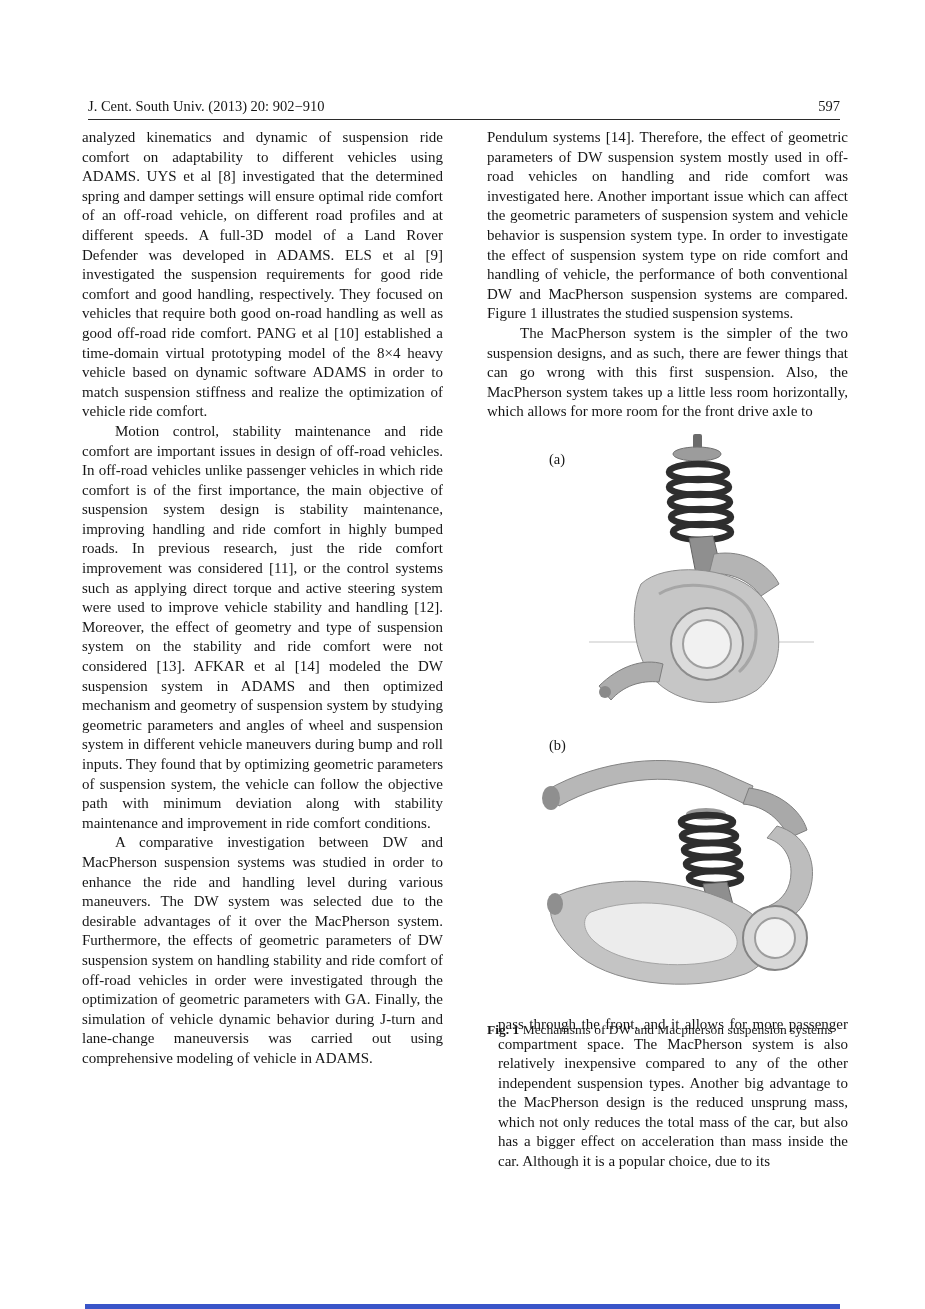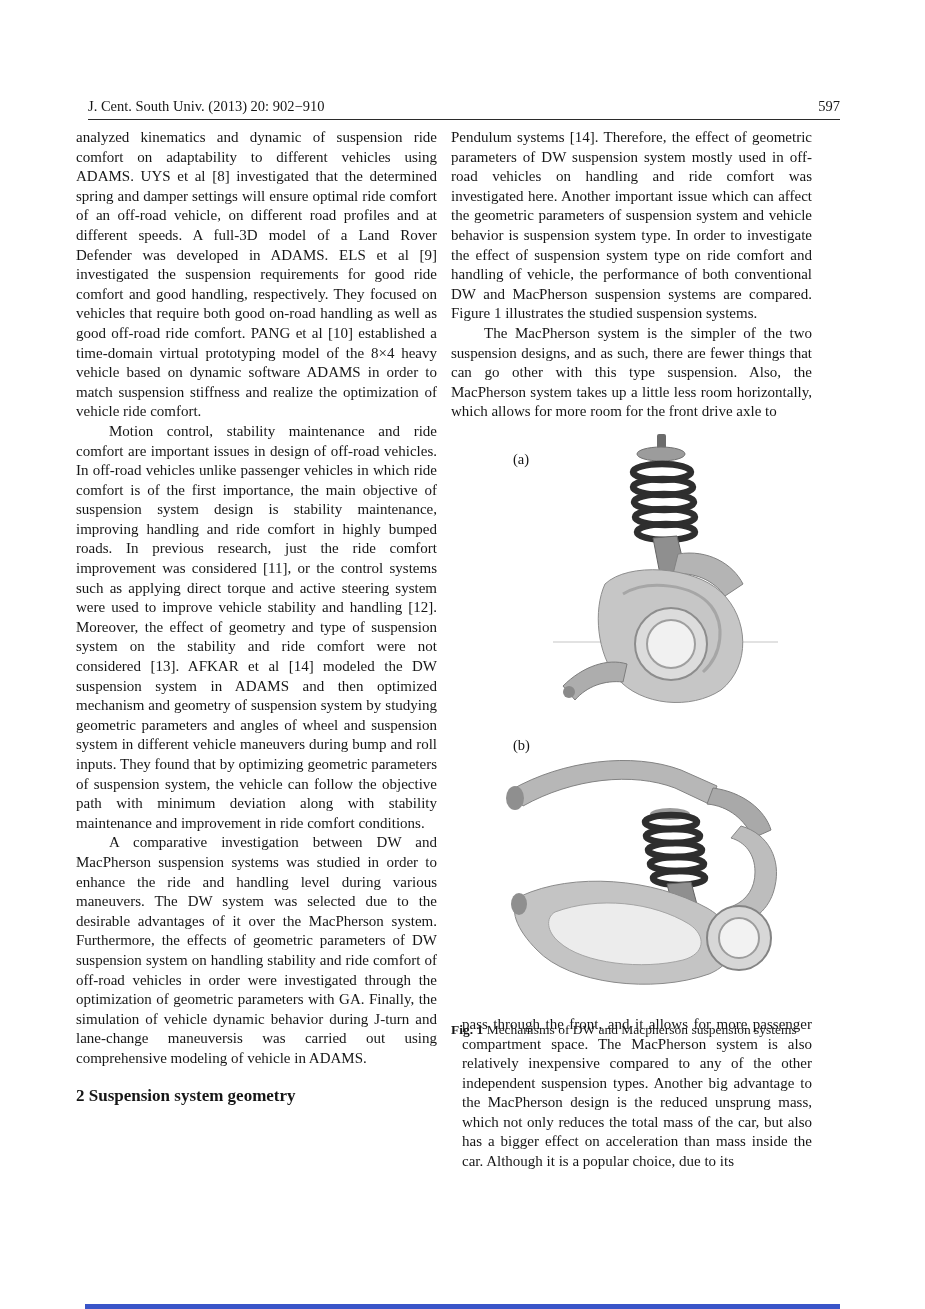--- a/index.html
+++ b/index.html
@@ -17,22 +17,22 @@
     position: absolute; left: 88px; right: 85px; top: 98px;
     display: flex; justify-content: space-between; align-items: center;
     font-size: 14.5px;
   }
   .header-rule {
     position: absolute; left: 88px; right: 85px; top: 119px;
     border-top: 1.3px solid #2b2b2b;
   }
 
   .columns {
-    position: absolute; left: 76px; right: 85px; top: 128px;
-    display: flex; gap: 14px;
+    position: absolute; left: 82px; right: 85px; top: 128px;
+    display: flex; gap: 44px;
   }
   .col {
     width: 361px; flex: 0 0 361px;
     font-size: 15px; line-height: 19.6px;
     text-align: justify;
   }
   .col p { margin: 0; }
   .col p.indent { text-indent: 2.2em; }
 
   h2.section-heading {
@@ -79,26 +79,25 @@
     <span>597</span>
   </div>
   <div class="header-rule"></div>
 
   <div class="columns">
 
     <div class="col">
       <p class="noindent">analyzed kinematics and dynamic of suspension ride comfort on adaptability to different vehicles using ADAMS. UYS et al [8] investigated that the determined spring and damper settings will ensure optimal ride comfort of an off-road vehicle, on different road profiles and at different speeds. A full-3D model of a Land Rover Defender was developed in ADAMS. ELS et al [9] investigated the suspension requirements for good ride comfort and good handling, respectively. They focused on vehicles that require both good on-road handling as well as good off-road ride comfort. PANG et al [10] established a time-domain virtual prototyping model of the 8×4 heavy vehicle based on dynamic software ADAMS in order to match suspension stiffness and realize the optimization of vehicle ride comfort.</p>
       <p class="indent">Motion control, stability maintenance and ride comfort are important issues in design of off-road vehicles. In off-road vehicles unlike passenger vehicles in which ride comfort is of the first importance, the main objective of suspension system design is stability maintenance, improving handling and ride comfort in highly bumped roads. In previous research, just the ride comfort improvement was considered [11], or the control systems such as applying direct torque and active steering system were used to improve vehicle stability and handling [12]. Moreover, the effect of geometry and type of suspension system on the stability and ride comfort were not considered [13]. AFKAR et al [14] modeled the DW suspension system in ADAMS and then optimized mechanism and geometry of suspension system by studying geometric parameters and angles of wheel and suspension system in different vehicle maneuvers during bump and roll inputs. They found that by optimizing geometric parameters of suspension system, the vehicle can follow the objective path with minimum deviation along with stability maintenance and improvement in ride comfort conditions.</p>
       <p class="indent">A comparative investigation between DW and MacPherson suspension systems was studied in order to enhance the ride and handling level during various maneuvers. The DW system was selected due to the desirable advantages of it over the MacPherson system. Furthermore, the effects of geometric parameters of DW suspension system on handling stability and ride comfort of off-road vehicles in order were investigated through the optimization of geometric parameters with GA. Finally, the simulation of vehicle dynamic behavior during J-turn and lane-change maneuversis was carried out using comprehensive modeling of vehicle in ADAMS.</p>
-      <h2 class="section-heading">2 Suspension system geometry</h2>
     </div>
 
     <div class="col">
       <p class="noindent">Pendulum systems [14]. Therefore, the effect of geometric parameters of DW suspension system mostly used in off-road vehicles on handling and ride comfort was investigated here. Another important issue which can affect the geometric parameters of suspension system and vehicle behavior is suspension system type. In order to investigate the effect of suspension system type on ride comfort and handling of vehicle, the performance of both conventional DW and MacPherson suspension systems are compared. Figure 1 illustrates the studied suspension systems.</p>
-      <p class="indent">The MacPherson system is the simpler of the two suspension designs, and as such, there are fewer things that can go other with this type suspension. Also, the MacPherson system takes up a little less room horizontally, which allows for more room for the front drive axle to</p>
+      <p class="indent">The MacPherson system is the simpler of the two suspension designs, and as such, there are fewer things that can go wrong with this first suspension. Also, the MacPherson system takes up a little less room horizontally, which allows for more room for the front drive axle to</p>
 
       <figure class="fig">
         <span class="fig-label fig-label-a">(a)</span>
 
         <svg class="fig-img-a" width="225" height="285" viewBox="0 0 225 285" xmlns="http://www.w3.org/2000/svg">
           <line x1="0" y1="208" x2="225" y2="208" stroke="#d9d9d9" stroke-width="1.5"></line>
           <rect x="104" y="0" width="9" height="16" rx="2" fill="#6b6b6b"></rect>
           <ellipse cx="108" cy="20" rx="24" ry="7" fill="#9c9c9c" stroke="#707070"></ellipse>
           <g fill="none" stroke="#2e2e2e" stroke-width="6.5">
             <ellipse cx="109" cy="38" rx="29" ry="8"></ellipse>

